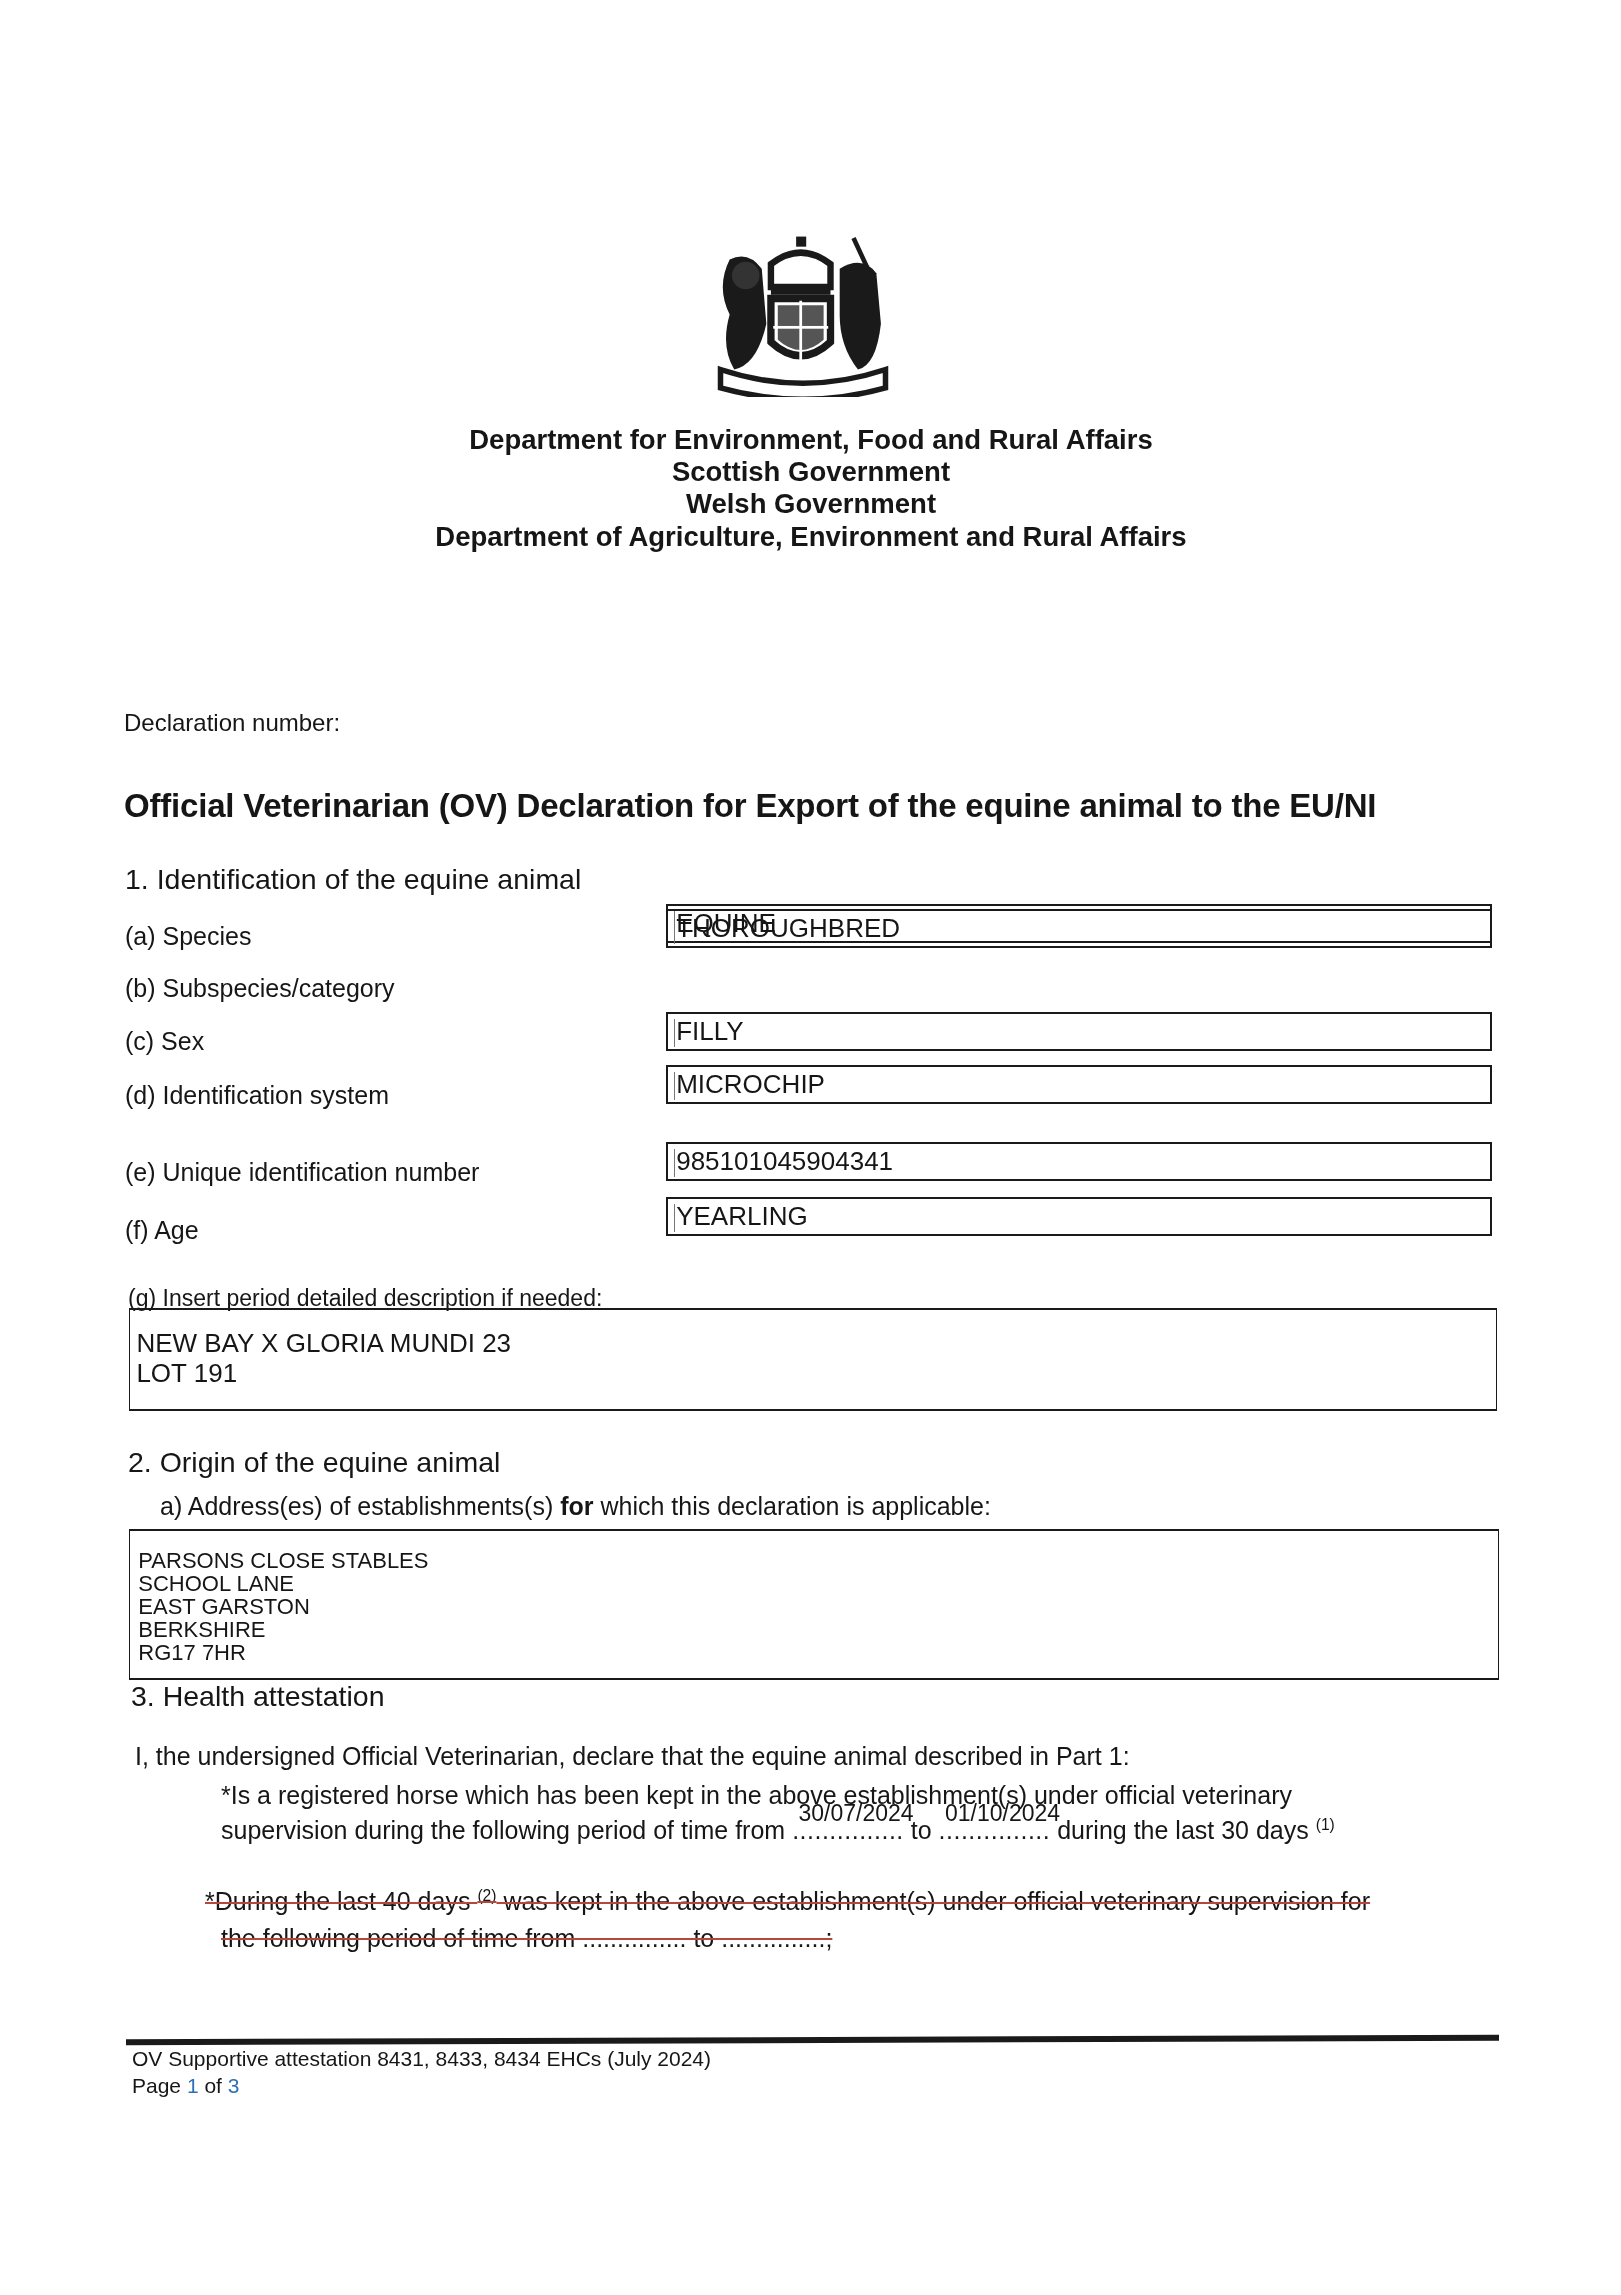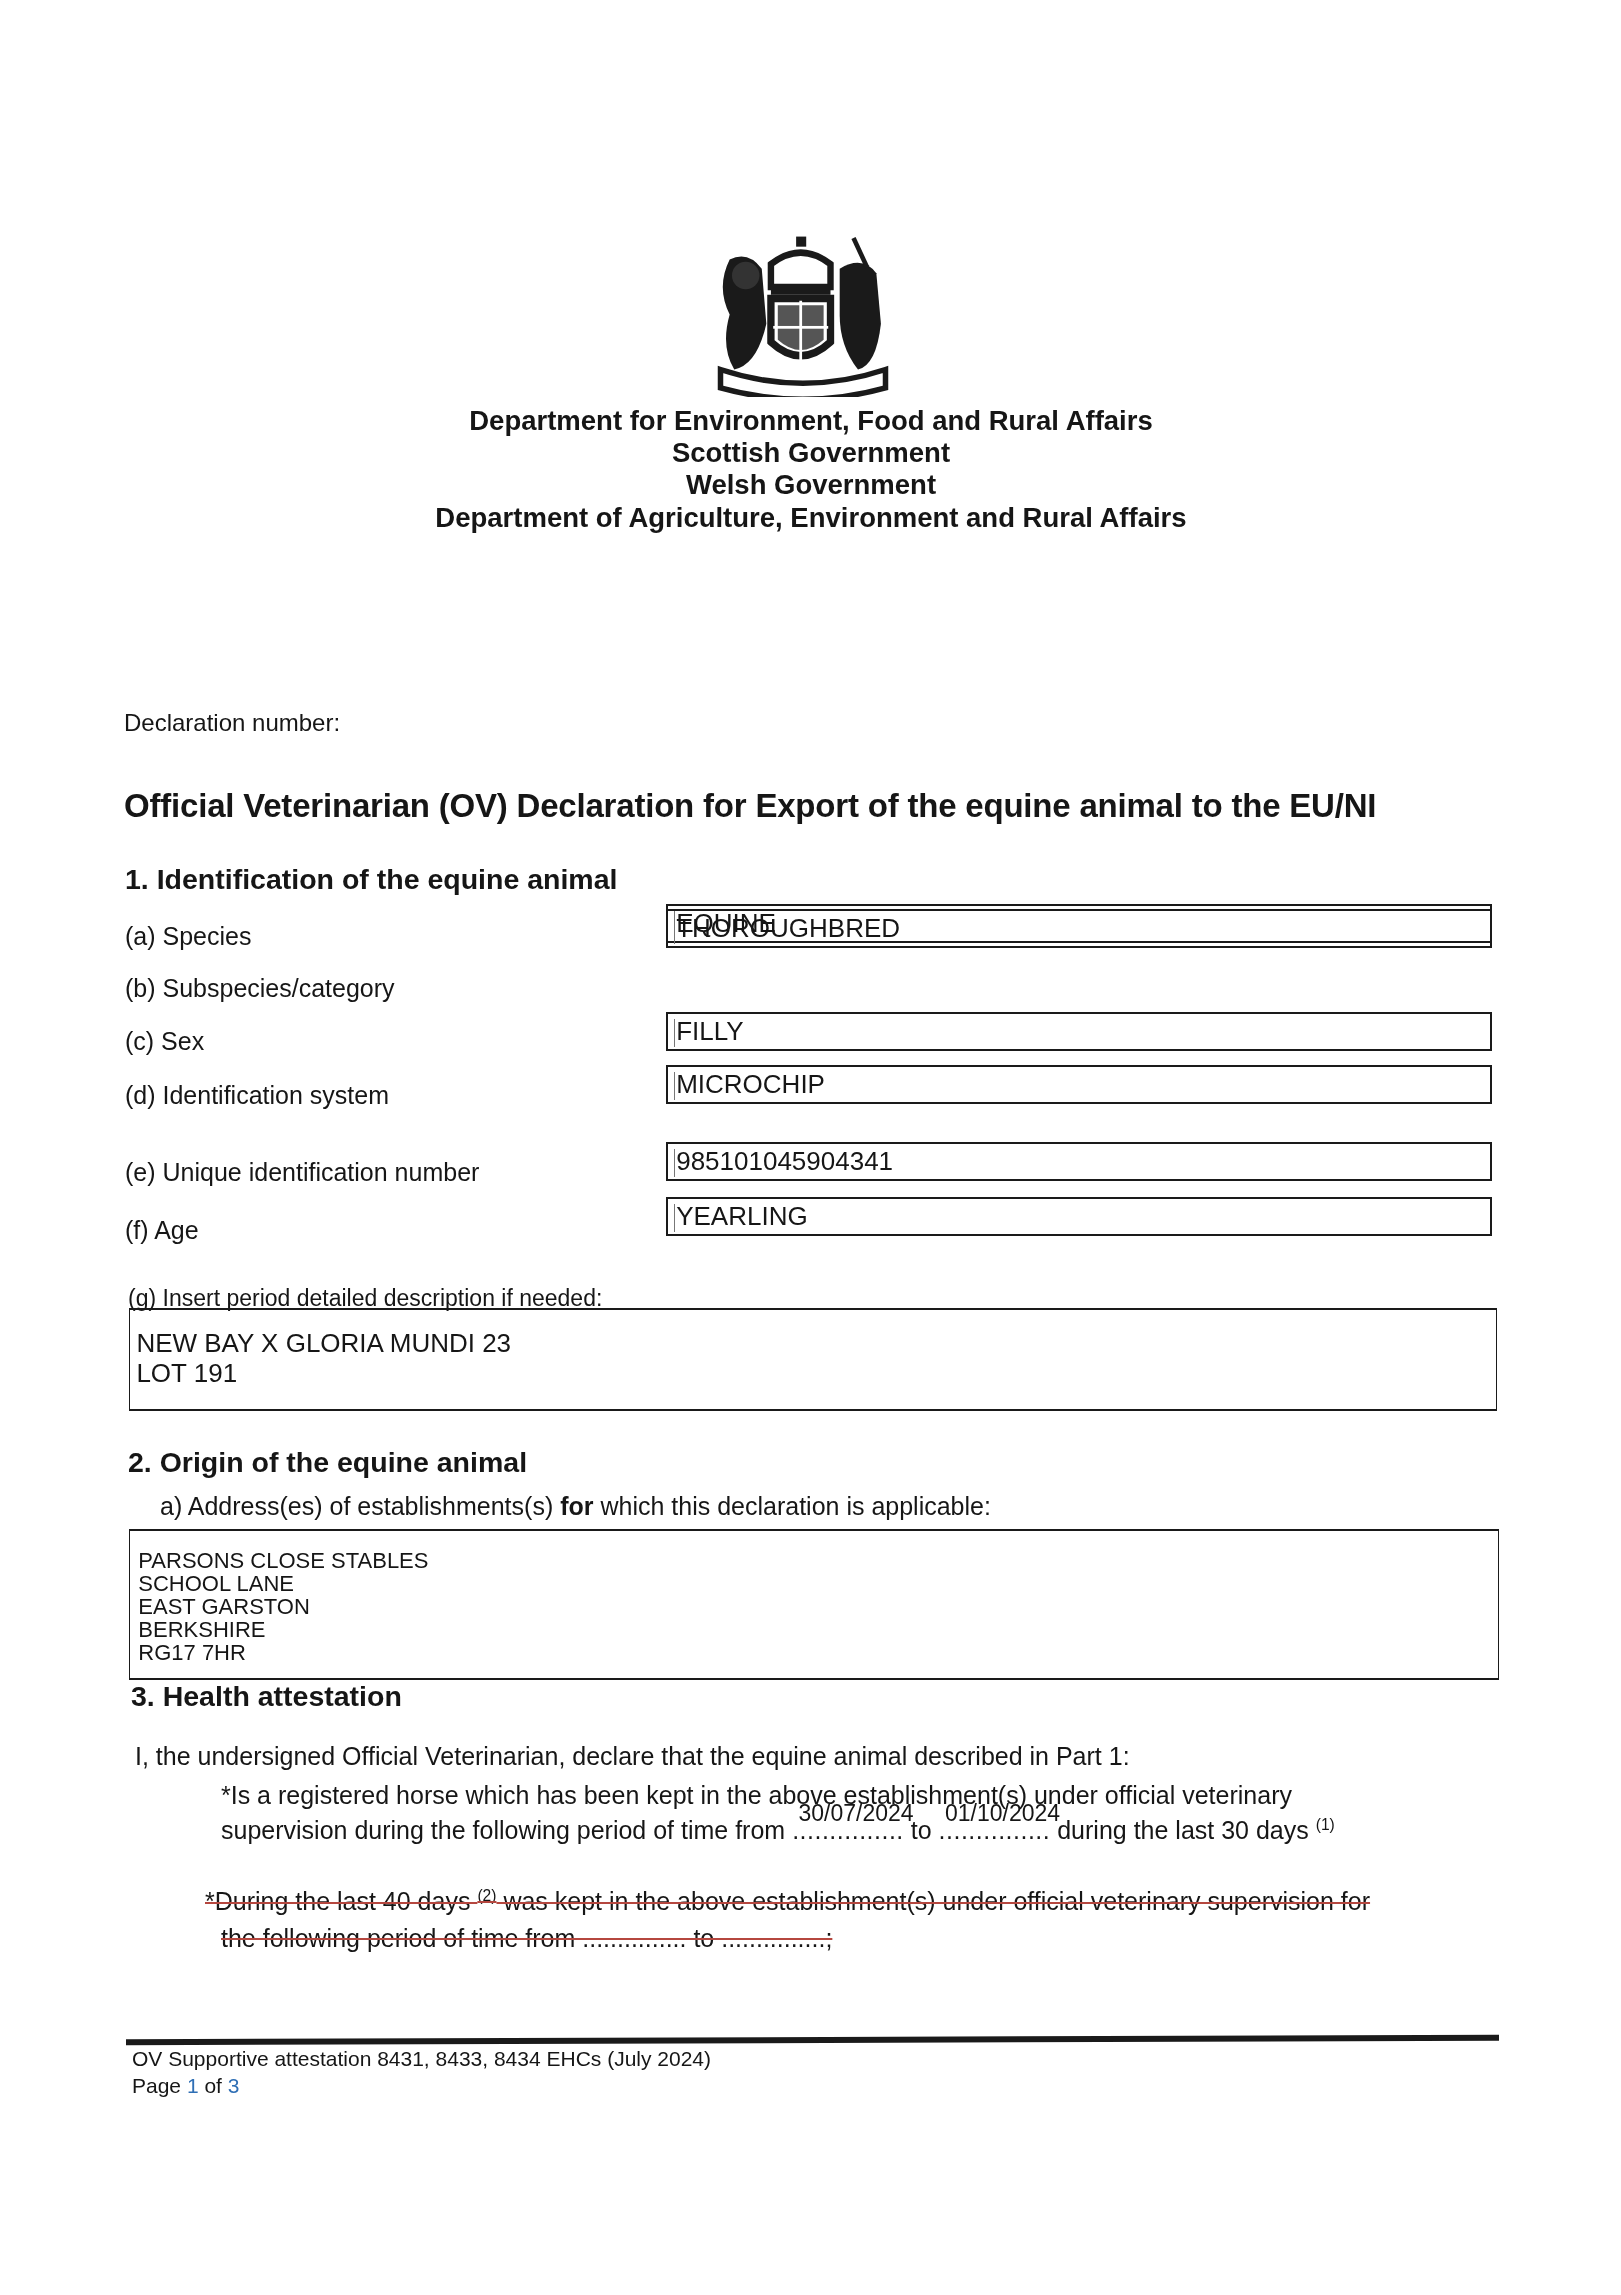--- a/index.html
+++ b/index.html
@@ -2,24 +2,24 @@
 <html style="font-size:7.3px"><head>
 <meta charset="utf-8">
 <style>
   html, body { margin: 0; padding: 0; background: #ffffff; }
   body {
     width: 1622px; height: 2295px; position: relative; overflow: hidden;
     font-family: "Liberation Sans", sans-serif; color: #161616;
   }
   .abs { position: absolute; }
   .crest { left: 702px; top: 232px; width: 202px; height: 165px; }
-  .org { left: 0; width: 1622px; text-align: center; font-weight: bold; font-size: 27.5px; line-height: 33px; }
+  .org { left: 0; width: 1622px; text-align: center; font-weight: bold; font-size: 27.5px; line-height: 33px; margin-top: 19px; }
   .decl-num { left: 124px; top: 709px; font-size: 24px; }
   .title { left: 124px; top: 787px; font-size: 33px; font-weight: bold; white-space: nowrap; letter-spacing: -0.2px; }
-  .h1 { font-size: 28.5px; font-weight: bold; white-space: nowrap; }
+  .h1 { font-size: 28.5px; font-weight: normal; white-space: nowrap; }
   .label { font-size: 25px; white-space: nowrap; }
   .field {
     position: absolute; left: 666px; width: 826px; height: 39px;
     border: 2.3px solid #1a1a1a; border-top-width: 2.8px; box-sizing: border-box;
     font-size: 26px; line-height: 35px; padding-left: 6.4px; white-space: nowrap;
   }
   .field .caret { display:inline-block; width: 0.9px; height: 27.5px; background:#777; vertical-align: middle; margin-right: 0.9px; }
   .desc-box {
     left: 129px; top: 1308px; width: 1368px; height: 103px;
     border: 2.3px solid #1a1a1a; border-left-width: 1.4px; border-right-width: 1.4px; box-sizing: border-box;

